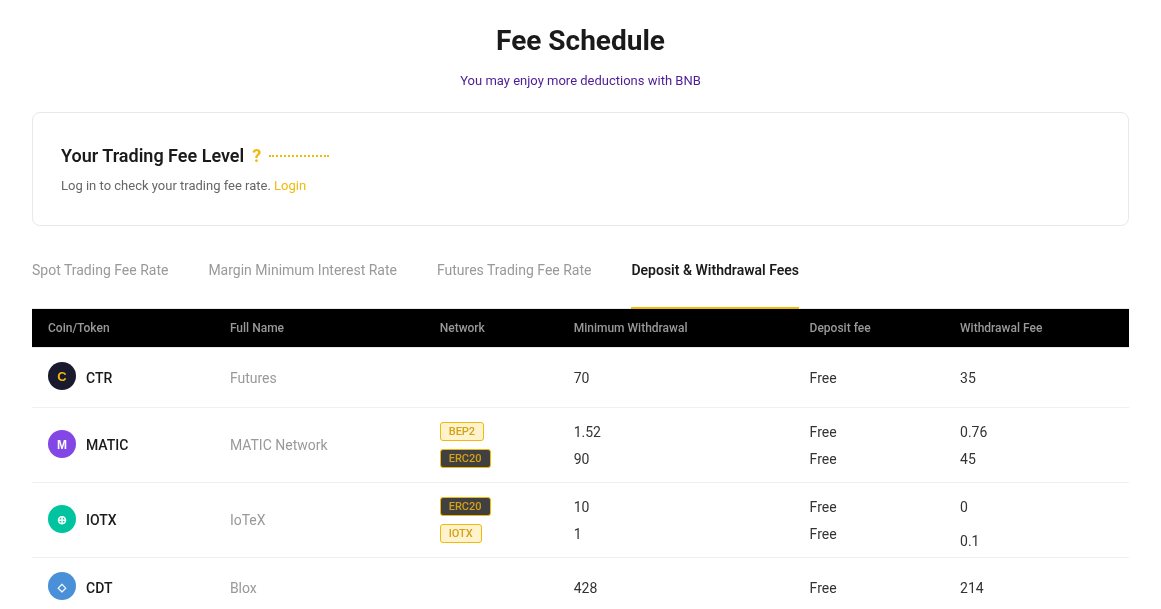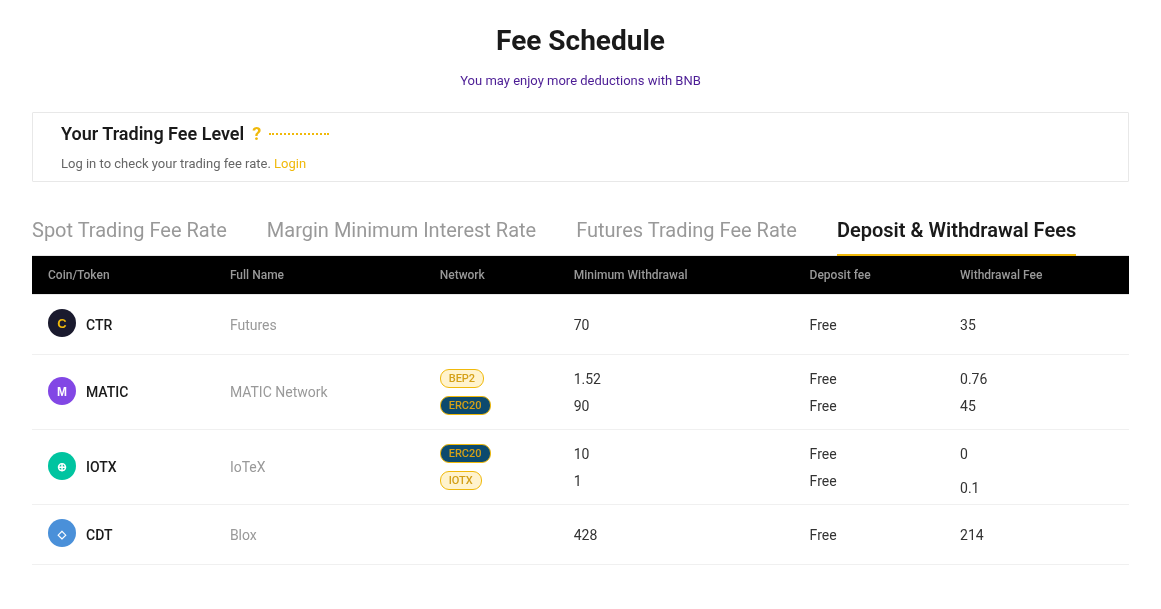--- a/index.html
+++ b/index.html
@@ -24,22 +24,22 @@
       font-size: 28px;
       font-weight: 700;
       color: #1a1a1a;
     }
     .header-subtitle {
       font-size: 13px;
       color: #4c1d95;
     }
     .trading-fee-card {
       border: 1px solid #e8e8e8;
-      border-radius: 1px;
-      padding: 10px 28px;
+      border-radius: 8px;
+      padding: 32px 28px;
       margin-bottom: 28px;
     }
     .trading-fee-title-row {
       display: flex;
       align-items: center;
       gap: 8px;
       margin-bottom: 12px;
     }
     .trading-fee-title {
       font-size: 18px;
@@ -66,22 +66,22 @@
       text-decoration: none;
       cursor: pointer;
     }
     .tabs-row {
       display: flex;
       gap: 40px;
       border-bottom: 1px solid #e8e8e8;
       margin-bottom: 0;
     }
     .tab {
-      padding: 8px 0 12px;
-      font-size: 20px;
+      padding: 8px 0 29px;
+      font-size: 14px;
       color: #999;
       cursor: pointer;
       border-bottom: 2px solid transparent;
       margin-bottom: -1px;
       white-space: nowrap;
     }
     .tab.active {
       color: #1a1a1a;
       font-weight: 600;
       border-bottom: 2px solid #f0b90b;
@@ -116,26 +116,26 @@
       align-items: center;
       gap: 10px;
     }
     .coin-symbol {
       font-weight: 500;
       color: #1a1a1a;
     }
     .network-badge {
       display: inline-block;
       padding: 2px 8px;
-      border-radius: 9px;
+      border-radius: 3px;
       font-size: 11px;
       font-weight: 500;
     }
     .badge-bep2 { background: #fff3cd; color: #d4a017; border: 1px solid #f0b90b; }
-    .badge-erc20 { background: #0c4a6e; color: #d4a017; border: 1px solid #f0b90b; }
+    .badge-erc20 { background: #404040; color: #d4a017; border: 1px solid #f0b90b; }
     .badge-iotx { background: #fff3cd; color: #d4a017; border: 1px solid #f0b90b; }
   </style>
 </head>
 <body>
 
 <div class="page-container">
 
   <div class="page-header">
     <h1 class="page-title">Fee Schedule</h1>
     <span class="header-subtitle">You may enjoy more deductions with BNB</span>

